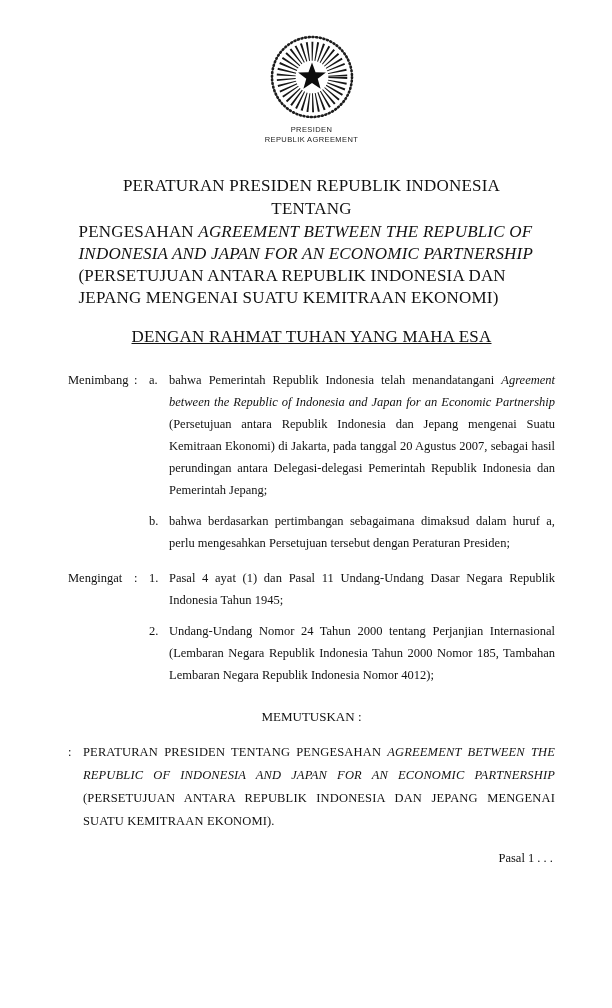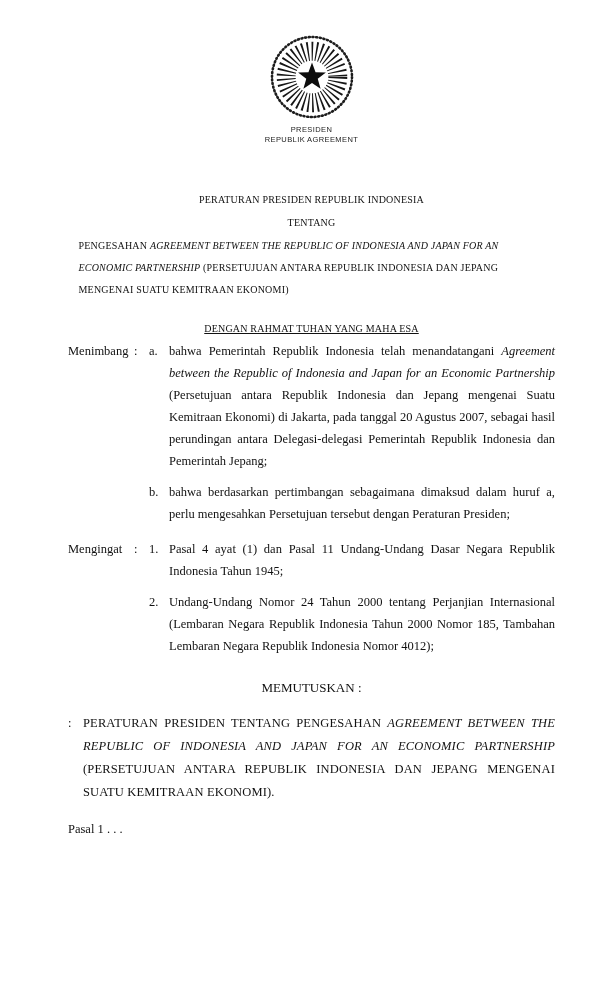--- a/index.html
+++ b/index.html
@@ -10,60 +10,61 @@
     margin: 0 auto;
     background: #ffffff;
     color: #111;
     font-family: "Liberation Serif", serif;
     padding: 34px 57px 0 68px;
     position: relative;
     overflow: hidden;
   }
 
   
-  .letterhead { text-align: center; margin-bottom: 44px; }
+  .letterhead { text-align: center; margin-bottom: 30px; }
   .seal { width: 86px; height: 86px; margin: 0 auto 5px; }
   .seal svg { display: block; width: 100%; height: 100%; }
   .seal-caption {
     font-family: "Liberation Sans", sans-serif;
     font-size: 7.5px;
     line-height: 9.5px;
     letter-spacing: 0.4px;
     color: #1c1c1c;
   }
 
   
-  .title-block { text-align: center; font-size: 10px; letter-spacing: 0.2px; }
+  .title-block { text-align: center; font-size: 17px; letter-spacing: 0.2px; }
   .t-line { line-height: 23px; }
   .num { font-weight: bold; margin: 0 5px; }
   .subject {
     width: 466px;
     margin: 1px auto 0;
     line-height: 22px;
     text-align: left;
   }
   .it { font-style: italic; }
   .grace { margin-top: 17px; line-height: 22px; text-decoration: underline; }
   .authority { margin-top: 7px; line-height: 22px; }
 
   
-  .clauses { font-size: 12.5px; line-height: 22px; font-family: Liberation Serif, serif; }
+  .clauses { margin-top: 21px; font-size: 12.5px; line-height: 22px; font-family: Liberation Serif, serif; }
   .clause { display: flex; margin-bottom: 13px; }
   .c-label { width: 66px; flex: none; }
   .c-colon { width: 15px; flex: none; }
   .c-body { flex: 1; }
   .c-item { display: flex; margin-bottom: 9px; }
   .c-item:last-child { margin-bottom: 0; }
   .i-marker { width: 20px; flex: none; }
   .i-text { flex: 1; margin: 0; text-align: justify; }
   .enact { flex: 1; margin: 0; text-align: justify; line-height: 23px; letter-spacing: 0.15px; }
 
   .memutuskan { text-align: center; font-size: 13px; margin: 20px 0 13px; line-height: 22px; }
 
   .continuation {
+    text-align: right;
     font-size: 12.5px;
     margin-top: 14px;
     padding-right: 2px;
   }
 </style>
 </head>
 <body>
 
 <div class="page">
 

